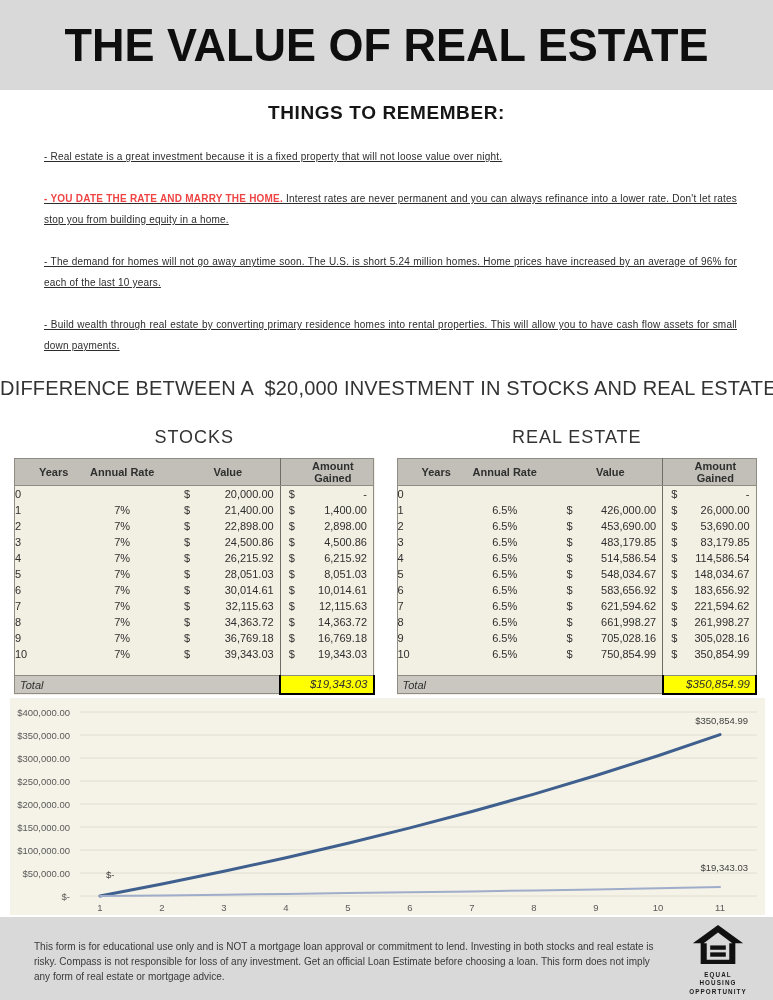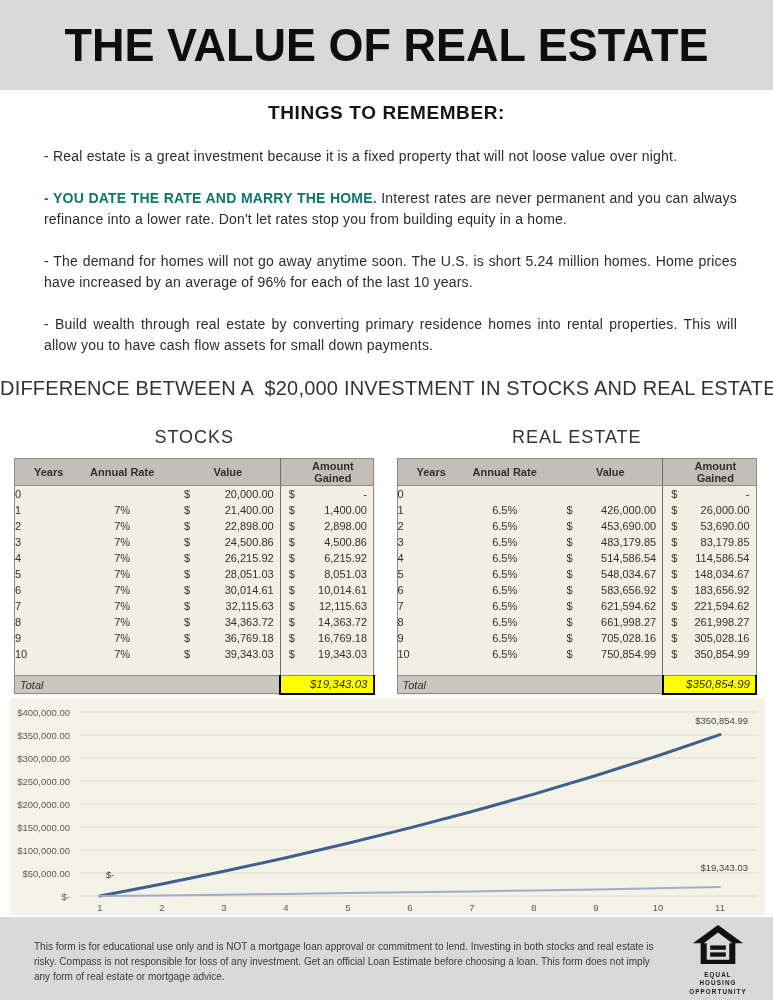--- a/index.html
+++ b/index.html
@@ -23,24 +23,24 @@
     color:#0e0e0e; transform:scaleY(1.04);
     white-space:nowrap;
   }
   
   .things-heading {
     margin-top:12px; text-align:center;
     font-size:19px; font-weight:600; letter-spacing:0.6px; color:#161616;
   }
   .reminders { margin-top:22px; padding:0 36px 0 44px; }
   .reminders p {
-    font-size:14px; line-height:21px; color:#2c2c2c;
-    text-align:justify; margin-bottom:21px; letter-spacing:0.2px;
-  }
-  .reminders p b { font-weight:700; color:#0f766e; }
+    font-size:10px; line-height:21px; color:#2c2c2c;
+    text-align:justify; margin-bottom:21px; letter-spacing:0.2px;text-decoration:underline;
+  }
+  .reminders p b { font-weight:700; color:#ef4444; }
   
   .comparison-heading {
     margin-top:5px; text-align:center;
     font-size:20px; font-weight:400; color:#333; letter-spacing:0.2px;
     white-space:pre;
   }
   .tables-row { display:flex; gap:22px; padding:0 16px 0 14px; margin-top:2px; }
   .table-col { flex:1; }
   .table-title {
     text-align:center; font-size:18px; letter-spacing:1px;
@@ -48,21 +48,21 @@
   }
   table.inv-table {
     width:100%; border-collapse:collapse;
     background:#f2efe3; border:1px solid #8e8c83;
     font-size:11px; color:#2f2f2f; table-layout:fixed;
   }
   .inv-table th {
     background:#c1bfb7; font-weight:600; font-size:11px;
     border-bottom:1px solid #8e8c83; height:17px; padding:1px 0;
   }
-  .inv-table th.h-years { text-align:center; padding-left:14px; width:15%;margin-top:20px; }
+  .inv-table th.h-years { text-align:right; padding-left:14px; width:15%;margin-top:20px; }
   .inv-table th.h-rate { width:30%; }
   .inv-table th.h-value { width:29%; }
   .inv-table th.h-gain { width:26%;padding-left:12px; }
   .inv-table td { height:16px; padding:0; }
   .c-year { text-align:left; padding-left:16px; }
   .c-rate { text-align:center; }
   .cur { display:flex; justify-content:space-between; padding:0 6px 0 8px; }
   td.c-gain, th.h-gain, td.total-value, td.blank-gain { border-left:1.5px solid #6e6c64; }
   tr.total-row td { border-top:1px solid #8e8c83;font-style:italic; }
   td.blank-cell, td.blank-gain { height:14px; }

